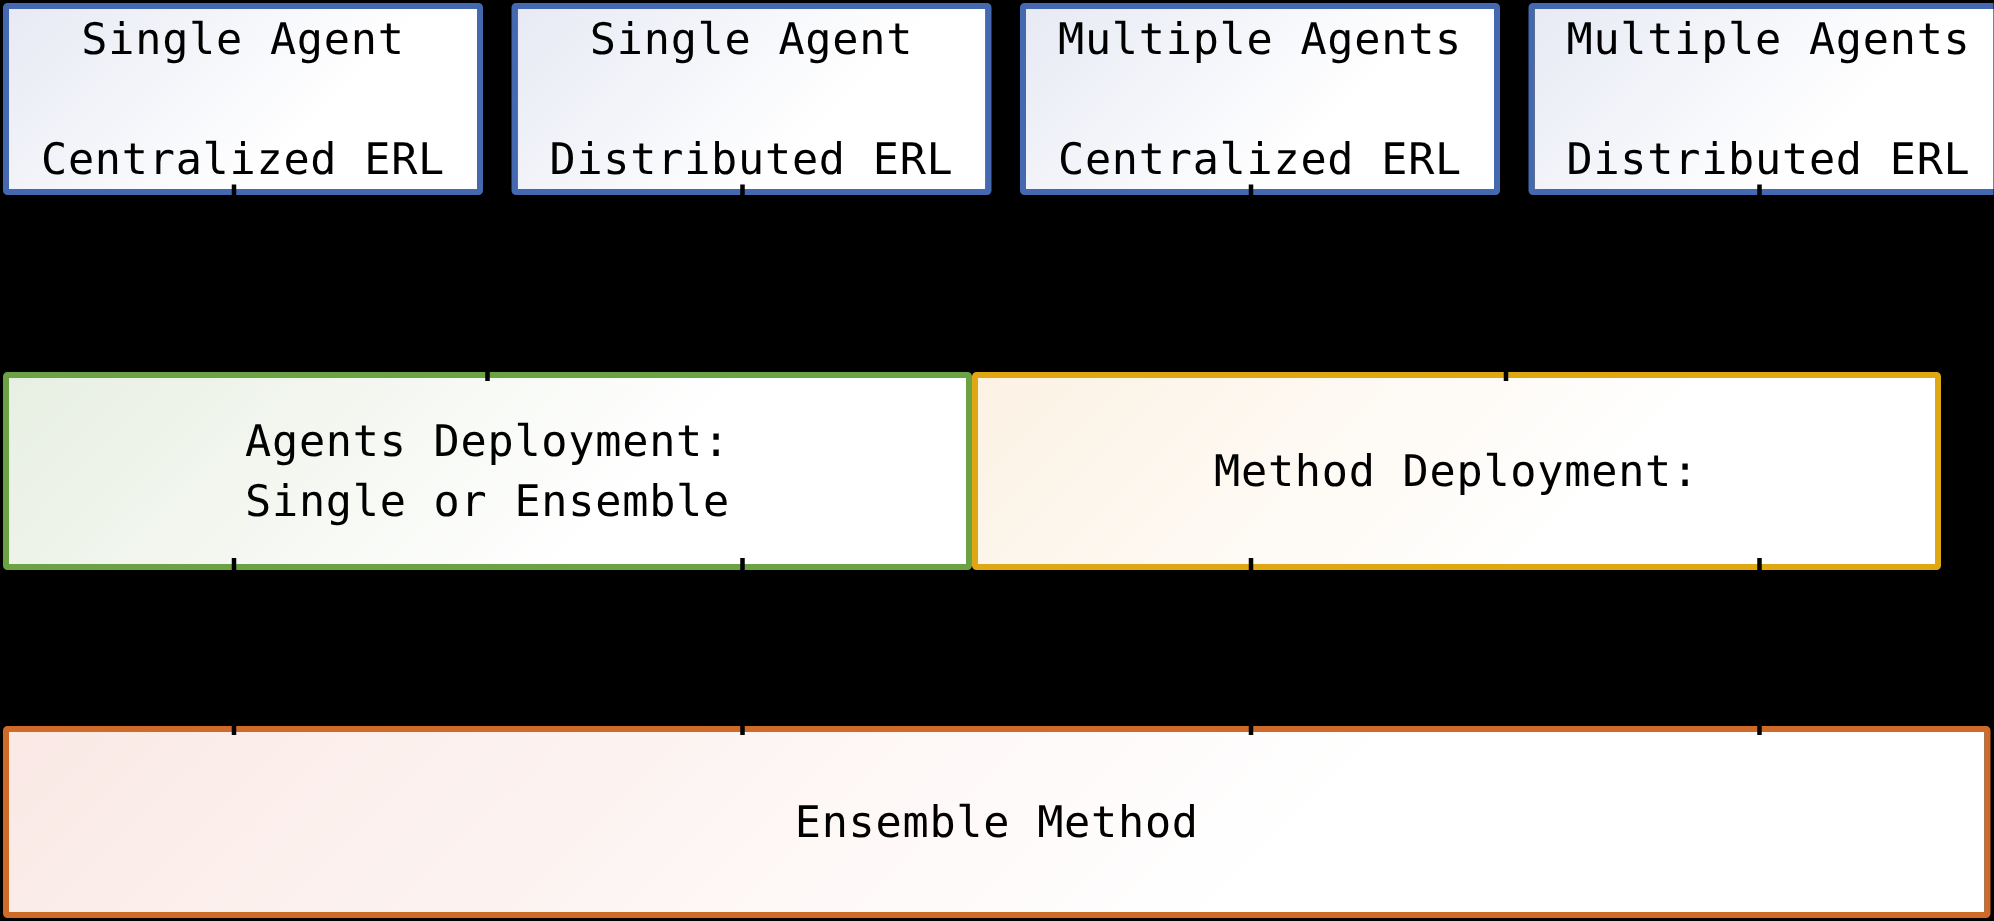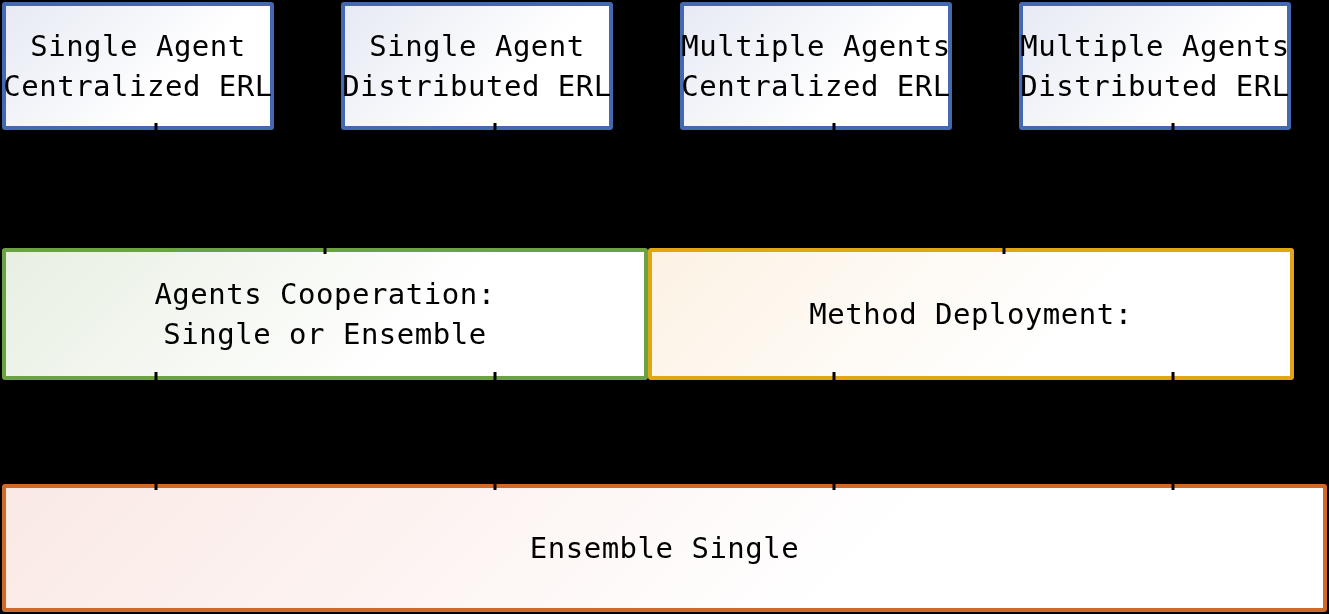--- a/index.html
+++ b/index.html
@@ -27,21 +27,21 @@
     flex-direction: column;
     align-items: center;
     justify-content: center;
     text-align: center;
     color: #000000;
     font-size: 29px;
     line-height: 40px;
     letter-spacing: 0.5px;
     white-space: nowrap;
   }
-  .box-top    { top: 2px;   height: 128px; width: 272px; }
+  .box-top    { top: 2px;   height: 128px; width: 320px; justify-content: space-between; }
   .box-mid    { top: 248px; height: 132px; width: 646px; }
   .box-bottom { top: 484px; height: 128px; left: 2px; width: 1325px; }
 
   .pos-1 { left: 2px; }
   .pos-2 { left: 341px; }
   .pos-3 { left: 680px; }
   .pos-4 { left: 1019px; }
   .pos-mid-left  { left: 2px; }
   .pos-mid-right { left: 648px; }
 
@@ -72,30 +72,30 @@
     <div>Multiple Agents</div>
     <div>Centralized ERL</div>
   </div>
 
   <div class="box box-top pos-4" style="border-color: rgb(69, 105, 176); background: linear-gradient(135deg, rgb(231, 234, 244) 0%, rgb(255, 255, 255) 65%);">
     <div>Multiple Agents</div>
     <div>Distributed ERL</div>
   </div>
 
   <div class="box box-mid pos-mid-left" style="border-color: rgb(107, 162, 68); background: linear-gradient(135deg, rgb(232, 239, 226) 0%, rgb(255, 255, 255) 65%);">
-    <div>Agents Cooperation:</div>
+    <div>Agents Deployment:</div>
     <div>Single or Ensemble</div>
   </div>
 
   <div class="box box-mid pos-mid-right" style="border-color: rgb(223, 167, 18); background: linear-gradient(135deg, rgb(252, 242, 228) 0%, rgb(255, 255, 255) 65%);">
     <div>Method Deployment:</div>
   </div>
 
   <div class="box box-bottom" style="border-color: rgb(207, 106, 41); background: linear-gradient(135deg, rgb(250, 233, 229) 0%, rgb(255, 255, 255) 65%);">
-    <div>Ensemble Single</div>
+    <div>Ensemble Method</div>
   </div>
 
 <div class="tick" style="left: 156px; top: 123px; background: rgb(0, 0, 0);"></div>
     <div class="tick" style="left: 495px; top: 123px; background: rgb(0, 0, 0);"></div>
     <div class="tick" style="left: 834px; top: 123px; background: rgb(0, 0, 0);"></div>
     <div class="tick" style="left: 1173px; top: 123px; background: rgb(0, 0, 0);"></div>
     <div class="tick" style="left: 325px; top: 245px; background: rgb(0, 0, 0);"></div>
     <div class="tick" style="left: 1004px; top: 245px; background: rgb(0, 0, 0);"></div>
     <div class="tick" style="left: 156px; top: 372px; background: rgb(0, 0, 0);"></div>
     <div class="tick" style="left: 495px; top: 372px; background: rgb(0, 0, 0);"></div>

